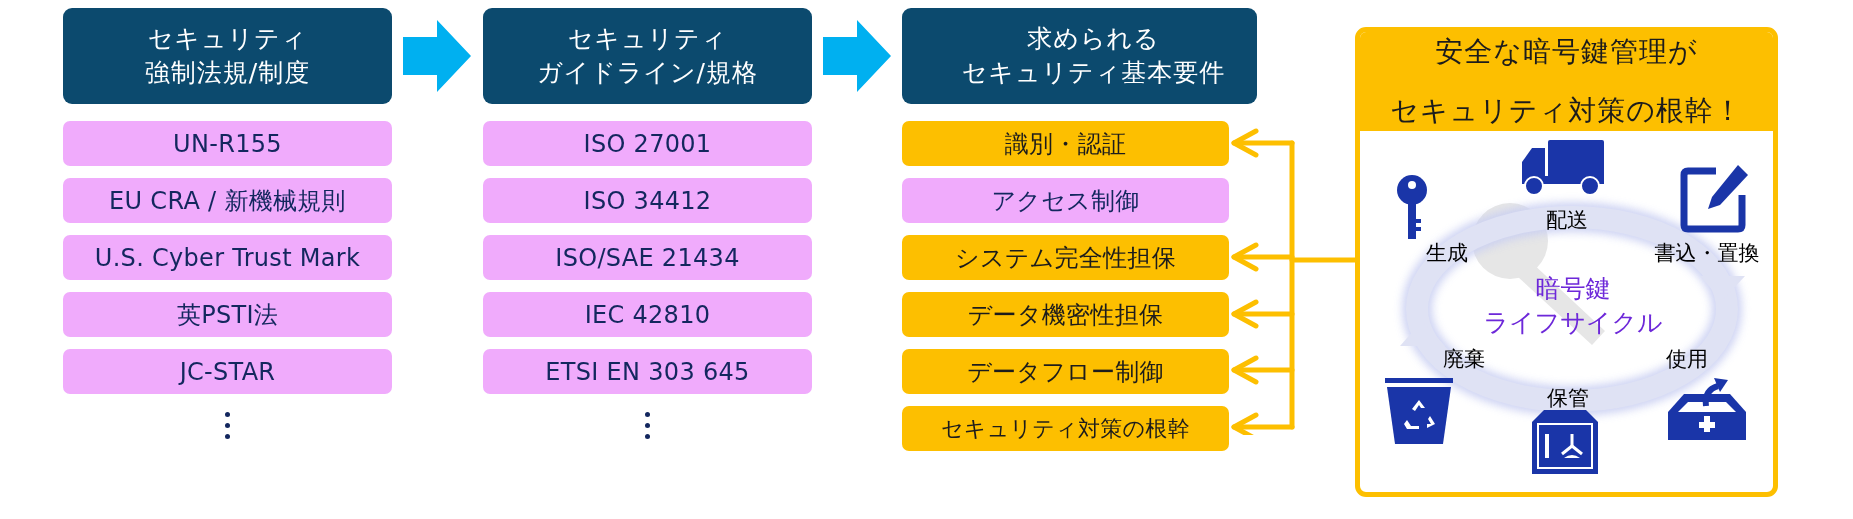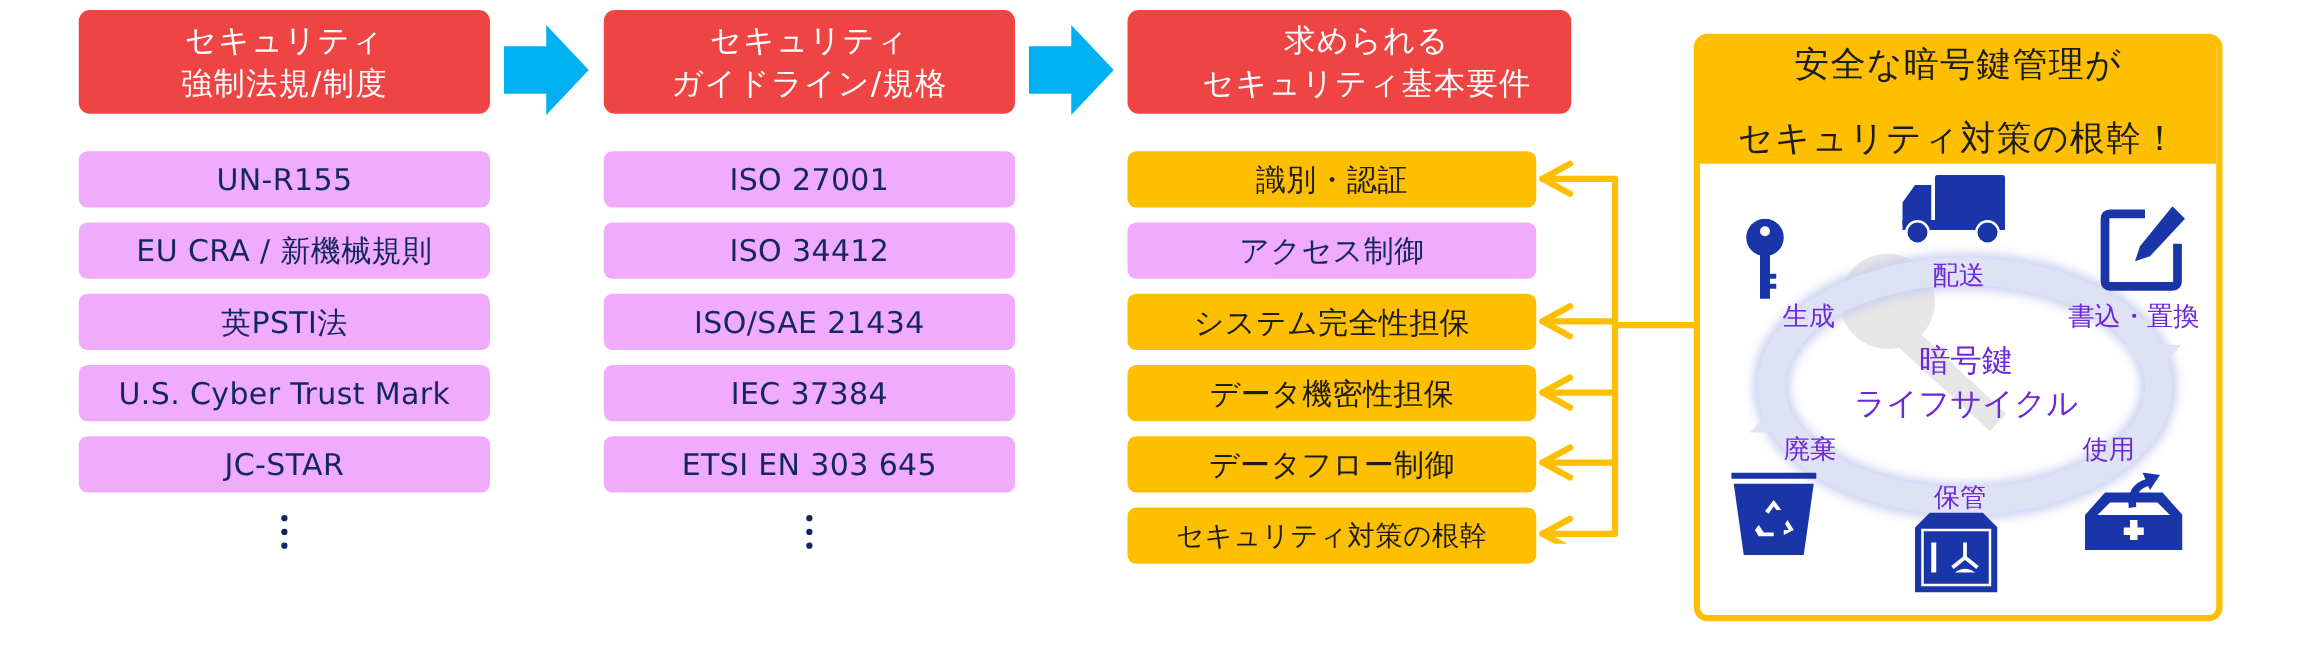--- a/index.html
+++ b/index.html
@@ -1,72 +1,72 @@
 <!DOCTYPE html>
 <html><head>
 <meta charset="utf-8">
 <style>
   html, body { margin: 0; padding: 0; background: #ffffff; }
   body { width: 1853px; height: 519px; position: relative; overflow: hidden;
          font-family: "DejaVu Sans", "Liberation Sans", sans-serif; }
   .abs { position: absolute; }
-  .hdr { position: absolute; top: 8px; width: 329px; height: 83px; background: #ef4444;
+  .hdr { position: absolute; top: 8px; width: 329px; height: 96px; background: #0c4a6e;
          border-radius: 9px; color: #ffffff; font-size: 25px; line-height: 34px;
          display: flex; flex-direction: column; align-items: center; justify-content: center;
          text-align: center; letter-spacing: 1px; }
   .col { position: absolute; top: 121px; width: 329px; }
   .item { height: 45px; margin-bottom: 12px; border-radius: 7px; background: #f0abfc;
           color: #13275e; font-size: 24px; display: flex; align-items: center; justify-content: center;
           white-space: nowrap; letter-spacing: 0.3px; }
   .item.hl { background: #fdbf00; color: #1c1c1c; }
   .ellipsis { position: absolute; width: 5px; top: 412px; }
   .ellipsis span { display: block; width: 5px; height: 5px; border-radius: 50%; background: #13275e; margin-bottom: 6px; }
   .flow-arrow { position: absolute; top: 20px; width: 68px; height: 72px; }
   .panel { position: absolute; left: 1355px; top: 27px; width: 423px; height: 470px;
            border: 5px solid #fdbf00; border-radius: 11px; box-sizing: border-box; background: #ffffff; overflow: hidden; }
   .panel-title { position: absolute; left: 0; top: 0; width: 100%; height: 99px; background: #fdbf00;
                  color: #1c1c1c; font-size: 28px; line-height: 40px; text-align: center;
                  display: flex; flex-direction: column; justify-content: space-between; letter-spacing: 1px; }
-  .lc-label { position: absolute; color: #6d28d9; font-size: 21px; white-space: nowrap; transform: translate(-50%, -50%); }
+  .lc-label { position: absolute; color: #000000; font-size: 21px; white-space: nowrap; transform: translate(-50%, -50%); }
   .lc-center { position: absolute; color: #6d28d9; font-size: 25px; text-align: center; transform: translate(-50%, -50%); line-height: 34px; white-space: nowrap; }
   .icon { position: absolute; }
 </style>
 </head>
 <body>
 
 <div class="hdr" style="left:63px;">
   <div>セキュリティ</div>
   <div>強制法規/制度</div>
 </div>
 <div class="col" style="left:63px;">
   <div class="item">UN-R155</div>
   <div class="item">EU CRA / 新機械規則</div>
+  <div class="item">U.S. Cyber Trust Mark</div>
   <div class="item">英PSTI法</div>
-  <div class="item">U.S. Cyber Trust Mark</div>
   <div class="item">JC-STAR</div>
 </div>
 <div class="ellipsis" style="left:225px;">
     <span></span>
     <span></span>
     <span></span>
   </div>
 
 <svg class="flow-arrow" style="left:403px;" viewBox="0 0 68 72">
   <polygon points="0,17 34,17 34,0 68,36 34,72 34,55 0,55" fill="#00b0f0"></polygon>
 </svg>
 
 <div class="hdr" style="left:483px;">
   <div>セキュリティ</div>
   <div>ガイドライン/規格</div>
 </div>
 <div class="col" style="left:483px;">
   <div class="item">ISO 27001</div>
   <div class="item">ISO 34412</div>
   <div class="item">ISO/SAE 21434</div>
-  <div class="item">IEC 37384</div>
+  <div class="item">IEC 42810</div>
   <div class="item">ETSI EN 303 645</div>
 </div>
 <div class="ellipsis" style="left:645px;">
     <span></span>
     <span></span>
     <span></span>
   </div>
 
 <svg class="flow-arrow" style="left:823px;" viewBox="0 0 68 72">
   <polygon points="0,17 34,17 34,0 68,36 34,72 34,55 0,55" fill="#00b0f0"></polygon>
@@ -173,19 +173,19 @@
     <rect x="31" y="44" width="16" height="6" fill="#ffffff"></rect>
     <path d="M38,28 Q36,12 50,8" fill="none" stroke="#1a35a8" stroke-width="6"></path>
     <polygon points="46,0 60,2 52,14" fill="#1a35a8"></polygon>
   </svg>
 
   <div class="lc-label" style="left:87px; top:221px;">生成</div>
   <div class="lc-label" style="left:207px; top:188px;">配送</div>
   <div class="lc-label" style="left:327px; top:221px;margin-left:20px;">書込・置換</div>
   <div class="lc-label" style="left:327px; top:327px;">使用</div>
   <div class="lc-label" style="left:208px; top:366px;">保管</div>
-  <div class="lc-label" style="left:88px; top:327px;">廃棄</div>
+  <div class="lc-label" style="left:104px; top:327px;">廃棄</div>
 
   <div class="lc-center" style="left:213px; top:274px;">
     <div>暗号鍵</div>
     <div>ライフサイクル</div>
   </div>
 </div>
 
 </body></html>

